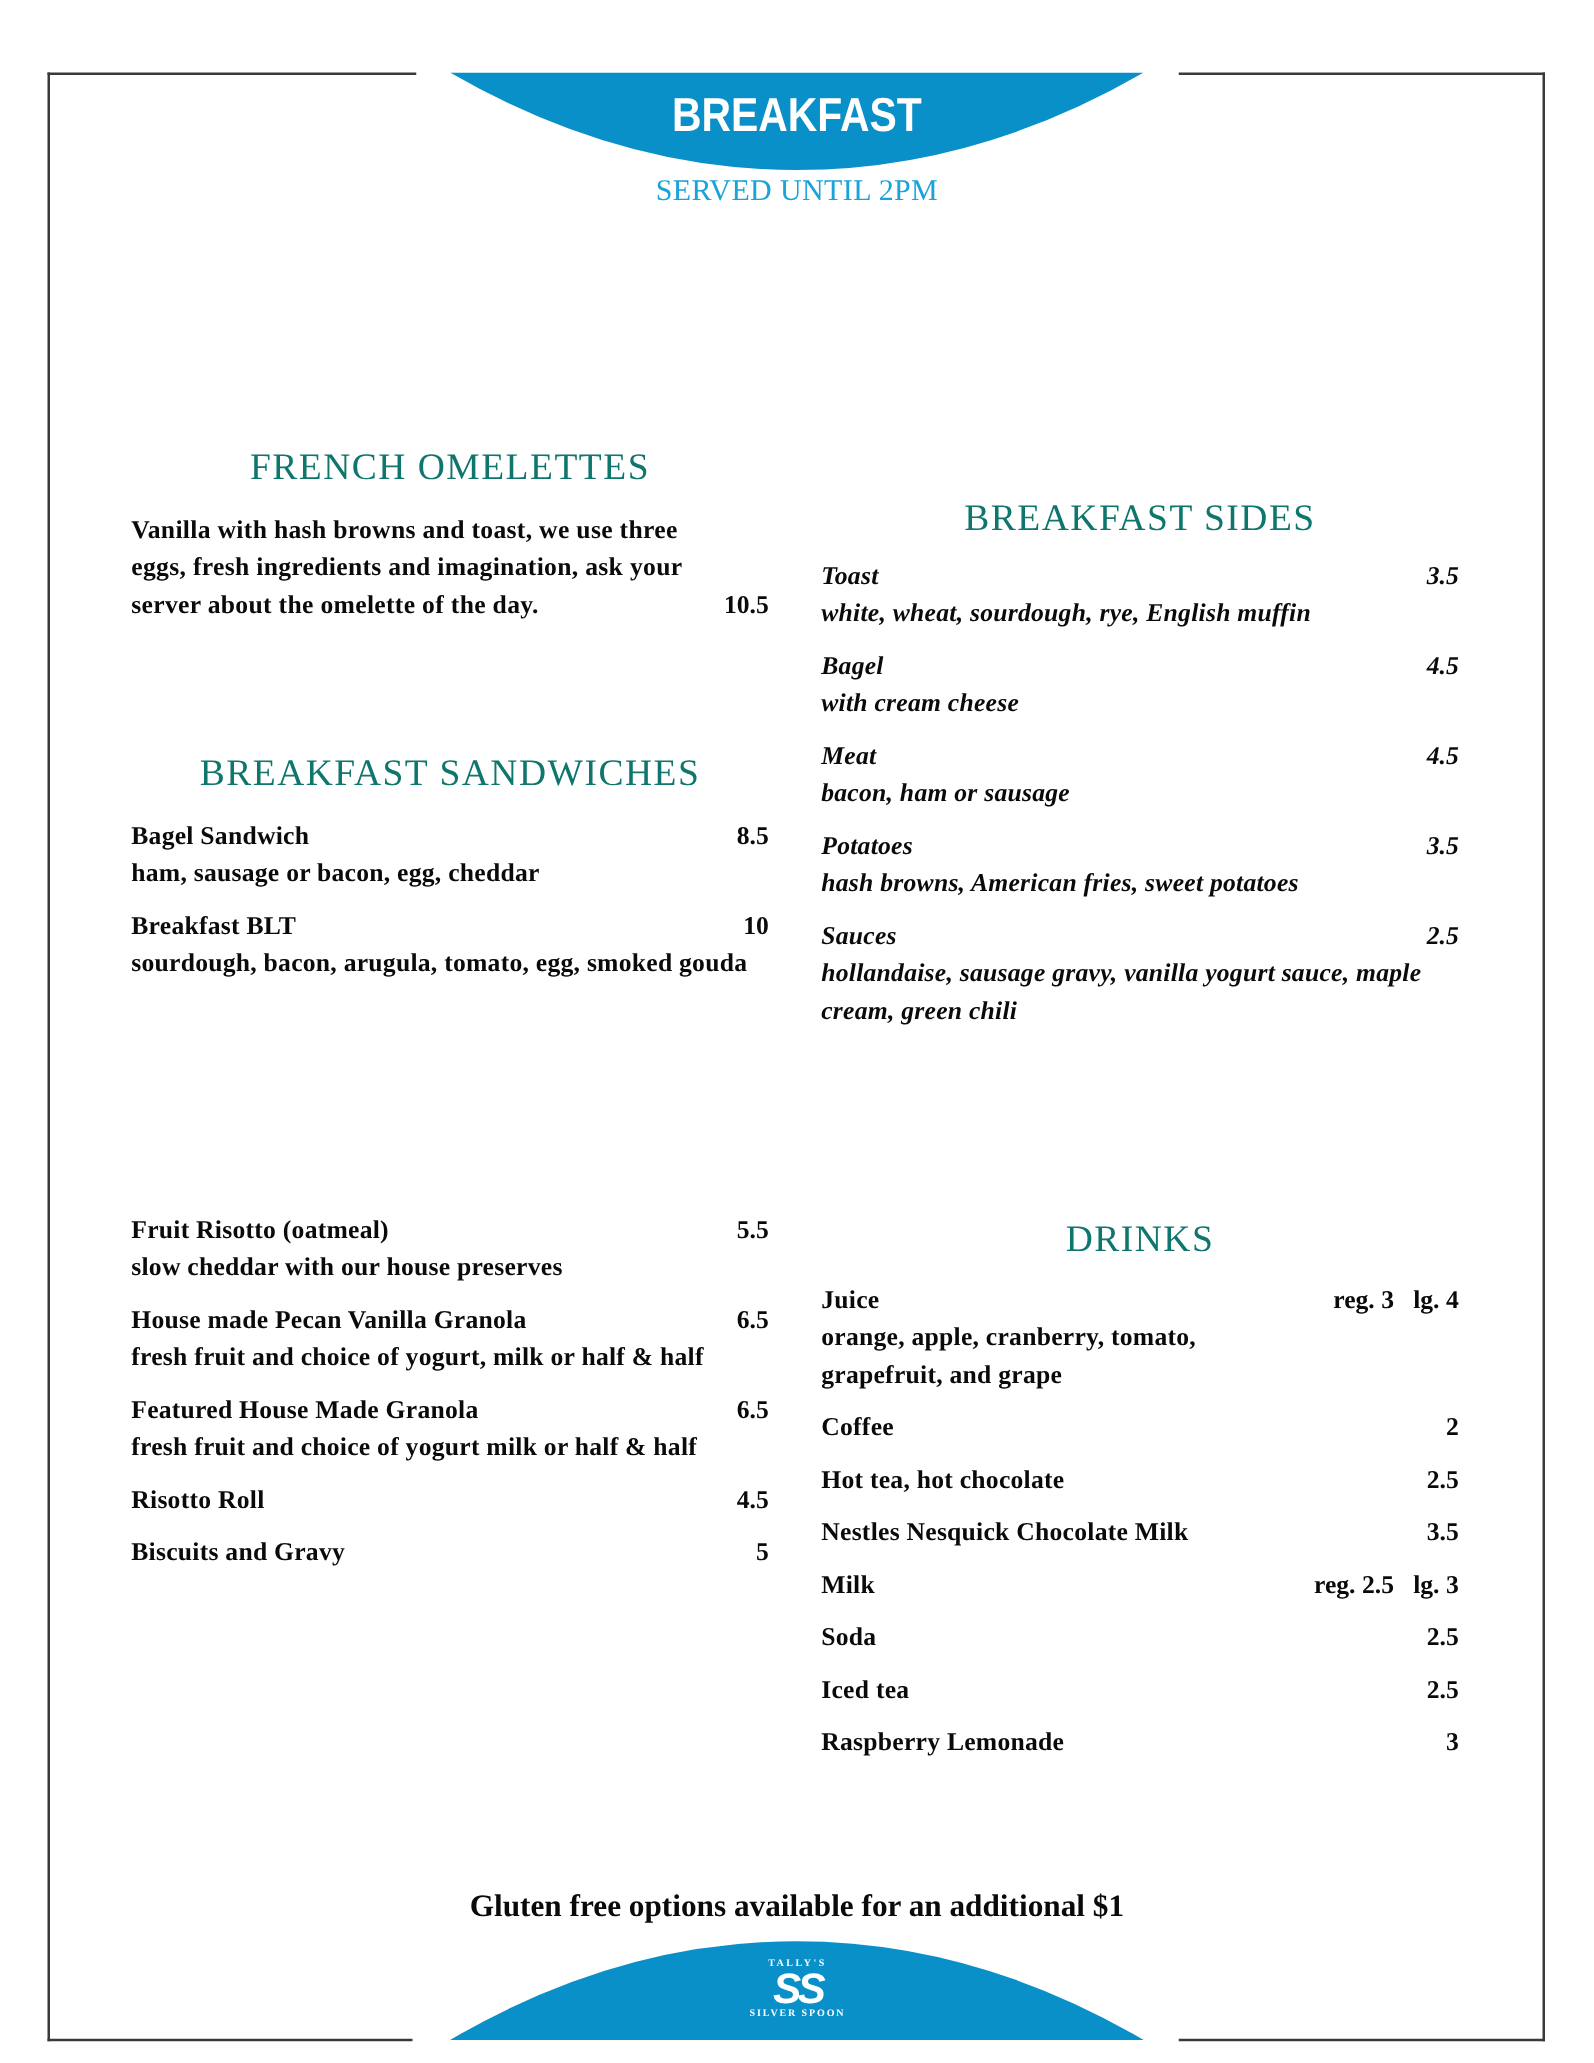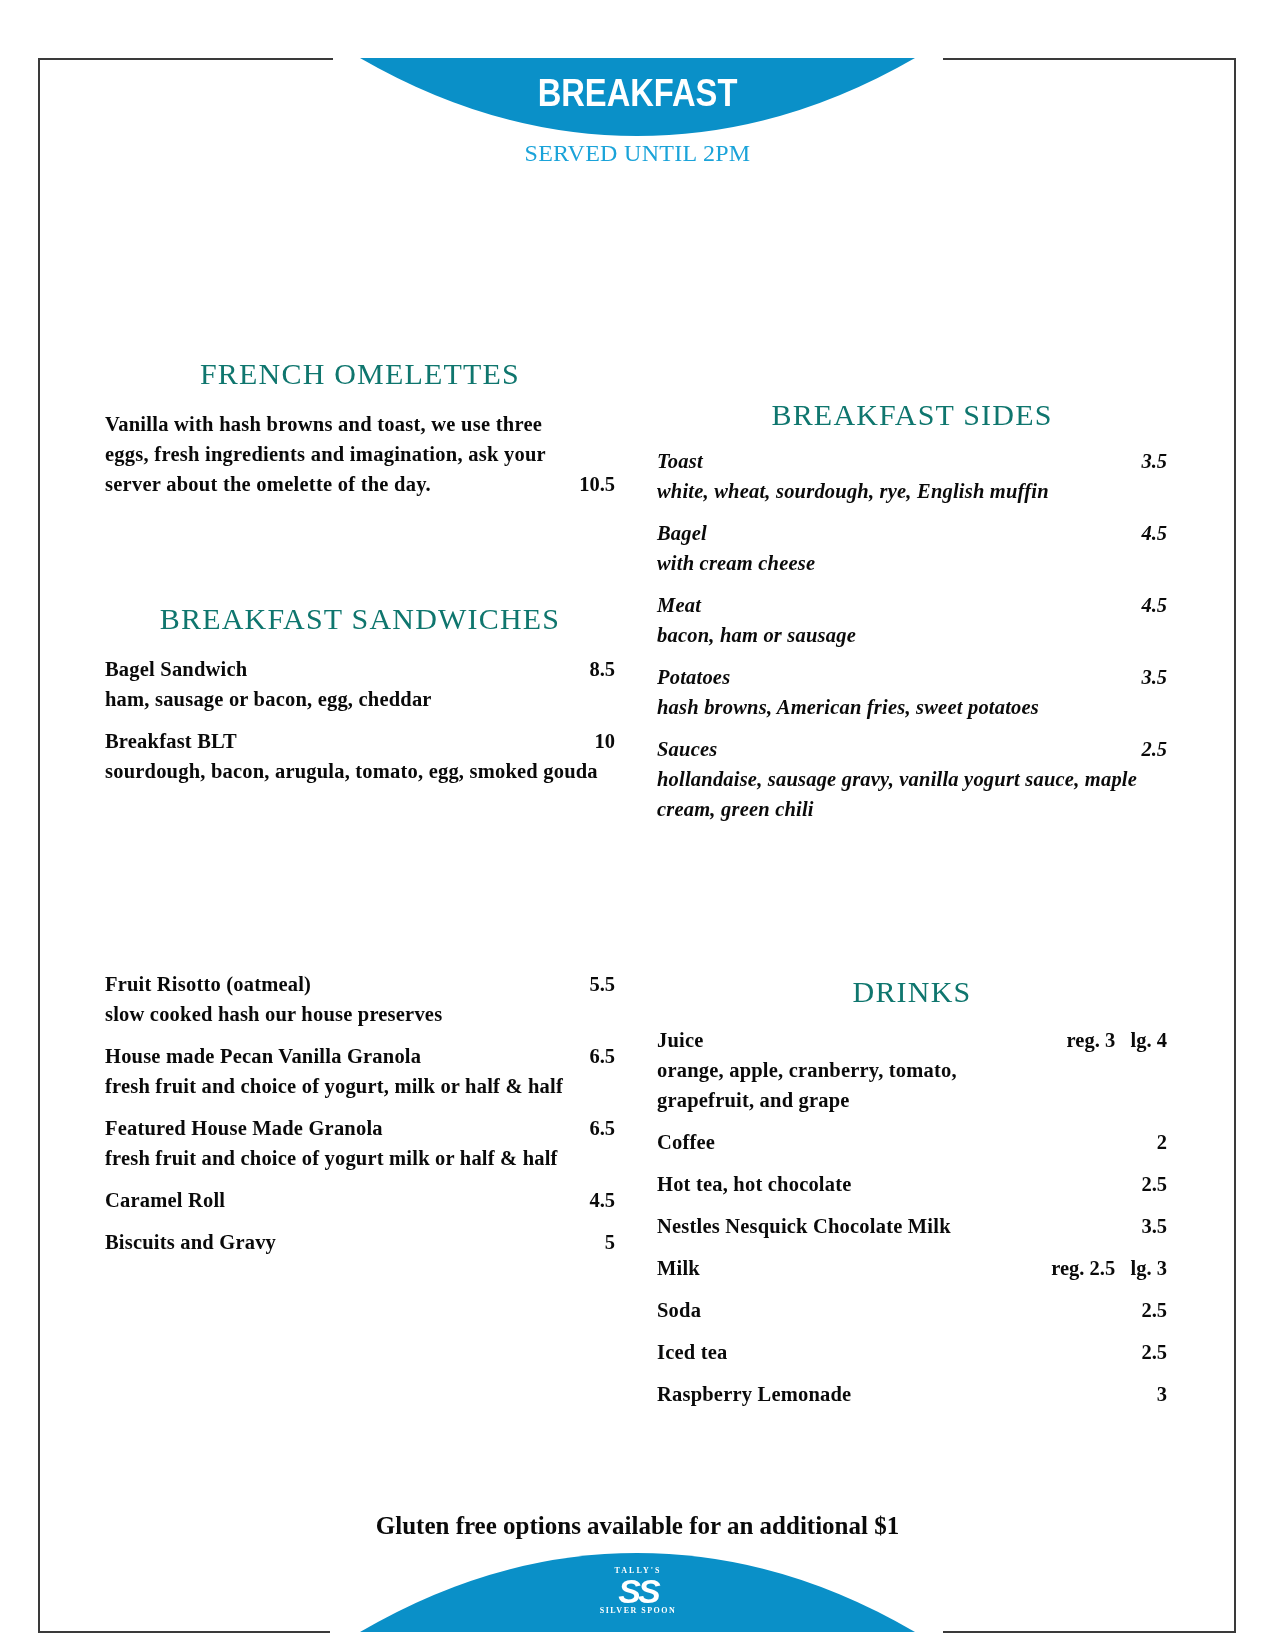--- a/index.html
+++ b/index.html
@@ -119,39 +119,39 @@
   </div>
 </div>
 
 <div class="section" style="left:105px;top:953px;width:510px;">
   <div style="margin-top:16px;">
     <div class="item">
       <div class="item-head">
           <span class="item-name">Fruit Risotto (oatmeal)</span>
           <span class="item-price">5.5</span>
         </div>
-      <div class="item-desc">slow cooked hash our house preserves</div>
+      <div class="item-desc">slow cheddar with our house preserves</div>
     </div>
     <div class="item">
       <div class="item-head">
           <span class="item-name">House made Pecan Vanilla Granola</span>
           <span class="item-price">6.5</span>
         </div>
       <div class="item-desc">fresh fruit and choice of yogurt, milk or half &amp; half</div>
     </div>
     <div class="item">
       <div class="item-head">
           <span class="item-name">Featured House Made Granola</span>
           <span class="item-price">6.5</span>
         </div>
       <div class="item-desc">fresh fruit and choice of yogurt milk or half &amp; half</div>
     </div>
     <div class="item">
       <div class="item-head">
-          <span class="item-name">Caramel Roll</span>
+          <span class="item-name">Risotto Roll</span>
           <span class="item-price">4.5</span>
         </div>
     </div>
     <div class="item">
       <div class="item-head">
           <span class="item-name">Biscuits and Gravy</span>
           <span class="item-price">5</span>
         </div>
     </div>
   </div>

